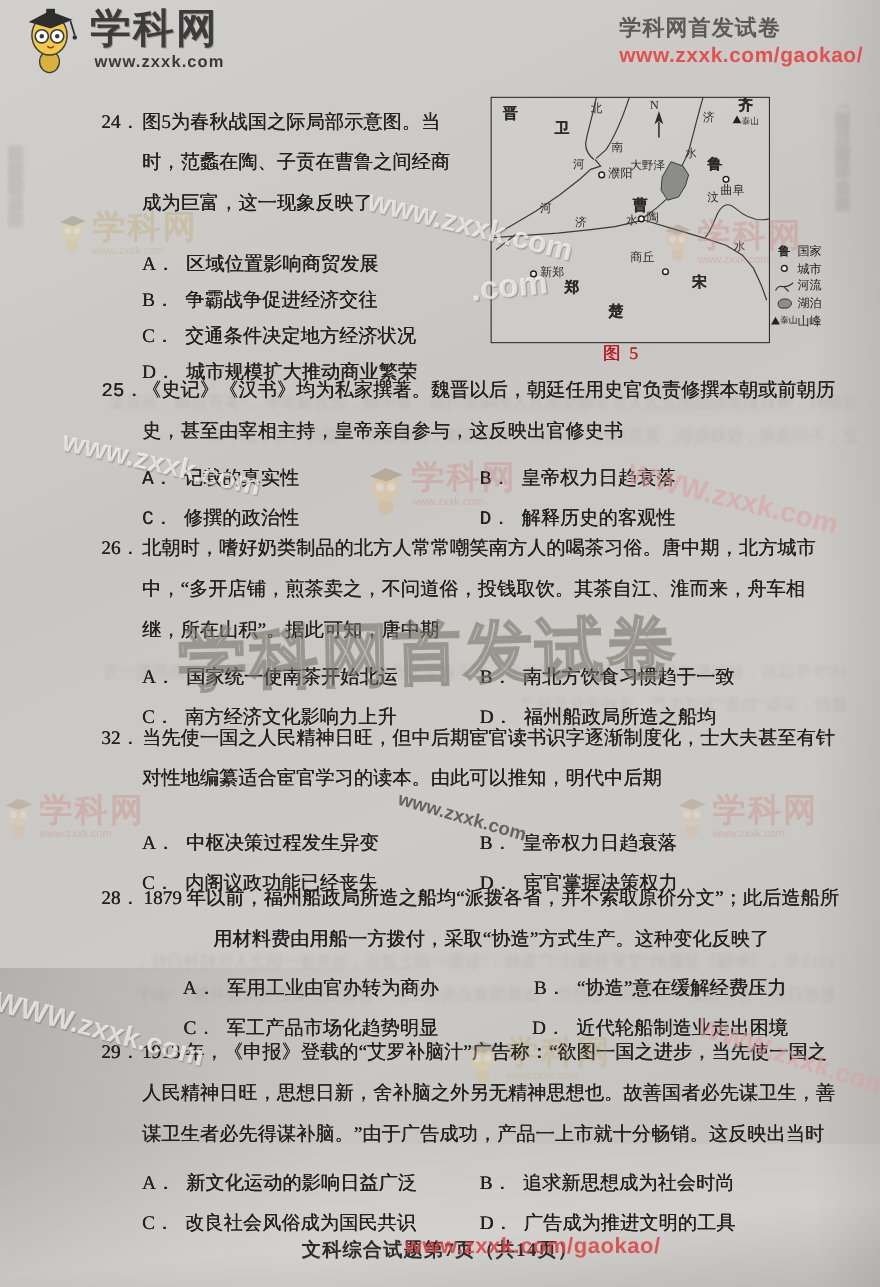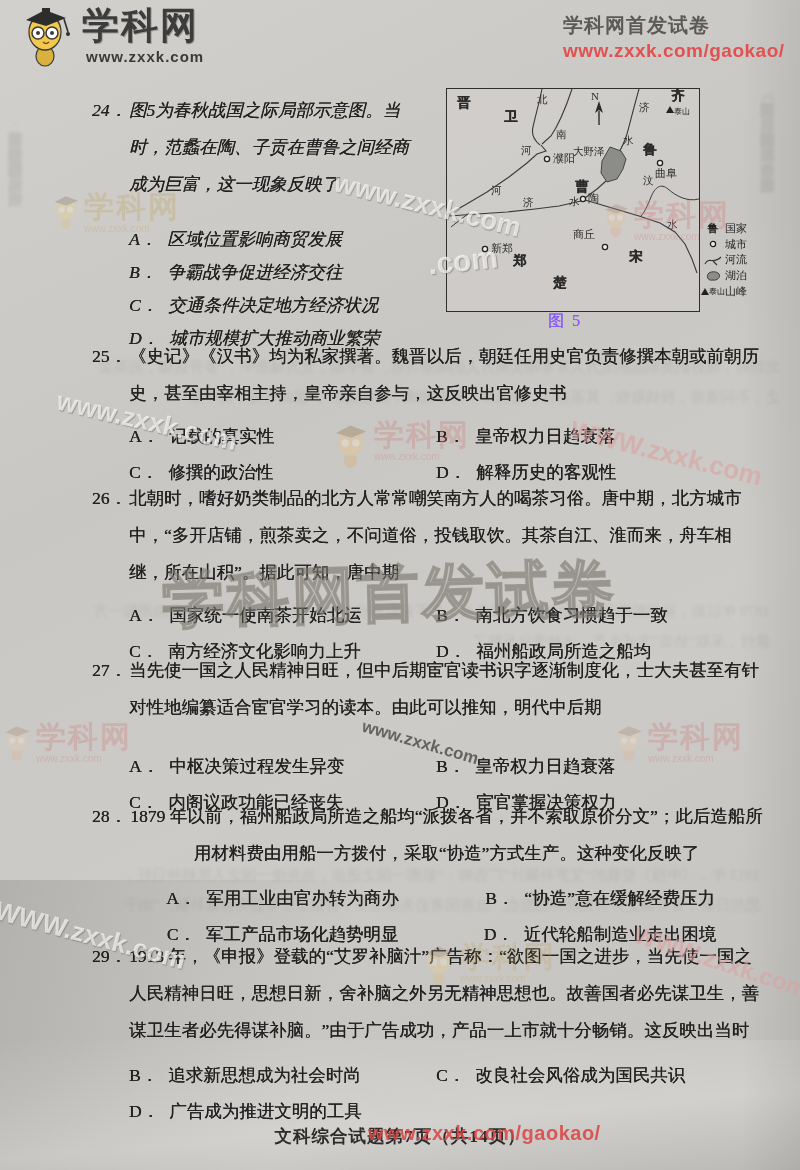--- a/index.html
+++ b/index.html
@@ -49,21 +49,21 @@
   .map svg{position:absolute;left:0;top:0;}
   .ml{position:absolute;font-size:10.5px;color:#2b2b2b;white-space:nowrap;line-height:11px;}
   .ml.state{font-size:13.5px;font-weight:700;text-shadow:.4px 0 0 currentColor;}
   .ml.city{font-size:11px;}
   .tri{display:inline-block;width:0;height:0;border-left:4px solid transparent;
     border-right:4px solid transparent;border-bottom:7px solid #222;vertical-align:1px;}
   .tiny{font-size:8px;}
   .legend{position:absolute;left:701px;top:221px;width:72px;font-size:11px;color:#222;}
   .legend .lrow{display:flex;align-items:center;height:15.6px;}
   .legend .sym{width:24px;display:inline-flex;justify-content:center;align-items:center;}
-  .map-caption{position:absolute;left:548px;top:311px;font-size:16px;color:#8b5cf6;
+  .map-caption{position:absolute;left:548px;top:311px;font-size:16px;color:#b91c1c;
     text-shadow:.3px 0 0 currentColor;letter-spacing:2px;}
 
   
   .wm{position:absolute;pointer-events:none;white-space:nowrap;font-family:"Liberation Sans",sans-serif;}
   .wm-emboss{color:rgba(255,255,255,.68);text-shadow:1px 1px 1px rgba(95,92,88,.45);font-weight:700;}
   .wm-pink{color:rgba(219,160,160,.6);font-weight:700;}
   .wm-dark{color:rgba(75,73,70,.8);font-weight:700;}
   .wm-outline{font-weight:700;color:rgba(0,0,0,.05);-webkit-text-stroke:1.6px rgba(128,122,114,.62);
     letter-spacing:3px;}
   .wmlogo{display:flex;align-items:flex-start;opacity:.55;}
@@ -110,21 +110,21 @@
   <span class="brand-block">
     <div class="brand-text">学科网</div>
     <div class="brand-url">www.zxxk.com</div>
   </span>
 </div>
 <div class="hdr-right">
   <div class="t1">学科网首发试卷</div>
   <div class="t2">www.zxxk.com/gaokao/</div>
 </div>
 
-<div class="q" style="top:92px;width:330px;font-style:italic;">
+<div class="q" style="top:92px;width:330px;">
   <div class="stem">
     <span class="qnum">24．</span><span>图5为春秋战国之际局部示意图。当时，范蠡在陶、子贡在曹鲁之间经商成为巨富，这一现象反映了</span>
   </div>
   <div class="opts" style="margin-top:20px;">
     <div class="row"><span class="olabel">A．</span><span>区域位置影响商贸发展</span></div>
     <div class="row"><span class="olabel">B．</span><span>争霸战争促进经济交往</span></div>
     <div class="row"><span class="olabel">C．</span><span>交通条件决定地方经济状况</span></div>
     <div class="row"><span class="olabel">D．</span><span>城市规模扩大推动商业繁荣</span></div>
   </div>
 </div>
@@ -211,21 +211,21 @@
   <div class="lrow">
     <span class="sym">
         <span class="tri"></span>
         <span class="tiny">泰山</span>
       </span>
     <span>山峰</span>
   </div>
 </div>
 <div class="map-caption">图 5</div>
 
-<div class="q" style="top:338px;width:672px;">
+<div class="q" style="top:338px;width:672px;font-family:Liberation Mono, monospace;">
   <div class="stem">
     <span class="qnum">25．</span><span>《史记》《汉书》均为私家撰著。魏晋以后，朝廷任用史官负责修撰本朝或前朝历史，甚至由宰相主持，皇帝亲自参与，这反映出官修史书</span>
   </div>
   <div class="opts opts2">
     <div class="row"><span class="olabel">A．</span><span>记载的真实性</span></div>
     <div class="row"><span class="olabel">B．</span><span>皇帝权力日趋衰落</span></div>
     <div class="row"><span class="olabel">C．</span><span>修撰的政治性</span></div>
     <div class="row"><span class="olabel">D．</span><span>解释历史的客观性</span></div>
   </div>
 </div>
@@ -237,21 +237,21 @@
   <div class="opts opts2">
     <div class="row"><span class="olabel">A．</span><span>国家统一使南茶开始北运</span></div>
     <div class="row"><span class="olabel">B．</span><span>南北方饮食习惯趋于一致</span></div>
     <div class="row"><span class="olabel">C．</span><span>南方经济文化影响力上升</span></div>
     <div class="row"><span class="olabel">D．</span><span>福州船政局所造之船均</span></div>
   </div>
 </div>
 
 <div class="q" style="top:652px;width:672px;">
   <div class="stem">
-    <span class="qnum">27．</span><span>当先使一国之人民精神日旺，但中后期宦官读书识字逐渐制度化，士大夫甚至有针对性地编纂适合宦官学习的读本。由此可以推知，明代中后期</span>
+    <span class="qnum">32．</span><span>当先使一国之人民精神日旺，但中后期宦官读书识字逐渐制度化，士大夫甚至有针对性地编纂适合宦官学习的读本。由此可以推知，明代中后期</span>
   </div>
   <div class="opts opts2" style="margin-top:22px;">
     <div class="row"><span class="olabel">A．</span><span>中枢决策过程发生异变</span></div>
     <div class="row"><span class="olabel">B．</span><span>皇帝权力日趋衰落</span></div>
     <div class="row"><span class="olabel">C．</span><span>内阁议政功能已经丧失</span></div>
     <div class="row"><span class="olabel">D．</span><span>宦官掌握决策权力</span></div>
   </div>
 </div>
 
 <div class="q" style="top:798px;width:672px;text-align:center;">
@@ -264,20 +264,21 @@
     <div class="row"><span class="olabel">C．</span><span>军工产品市场化趋势明显</span></div>
     <div class="row"><span class="olabel">D．</span><span>近代轮船制造业走出困境</span></div>
   </div>
 </div>
 
 <div class="q" style="top:938px;width:672px;">
   <div class="stem">
     <span class="qnum">29．</span><span>1913 年，《申报》登载的“艾罗补脑汁”广告称：“欲图一国之进步，当先使一国之人民精神日旺，思想日新，舍补脑之外另无精神思想也。故善国者必先谋卫生，善谋卫生者必先得谋补脑。”由于广告成功，产品一上市就十分畅销。这反映出当时</span>
   </div>
   <div class="opts opts2" style="margin-top:8px;">
+    <div class="row"><span class="olabel">A．</span><span>新文化运动的影响日益广泛</span></div>
     <div class="row"><span class="olabel">B．</span><span>追求新思想成为社会时尚</span></div>
     <div class="row"><span class="olabel">C．</span><span>改良社会风俗成为国民共识</span></div>
     <div class="row"><span class="olabel">D．</span><span>广告成为推进文明的工具</span></div>
   </div>
 </div>
 
 <div class="wm wm-emboss" style="left:332px;top:190px;font-size:27px;transform:rotate(14deg);">www.zxxk.com</div>
 <div class="wm wm-emboss" style="left:428px;top:244px;font-size:30px;transform:rotate(-6deg);">.com</div>
 <div class="wm wm-emboss" style="left:55px;top:406px;font-size:26px;transform:rotate(13deg);">www.zxxk.com</div>
 <div class="wm wm-pink" style="left:568px;top:438px;font-size:26px;transform:rotate(14deg);">WWW.zxxk.com</div>

